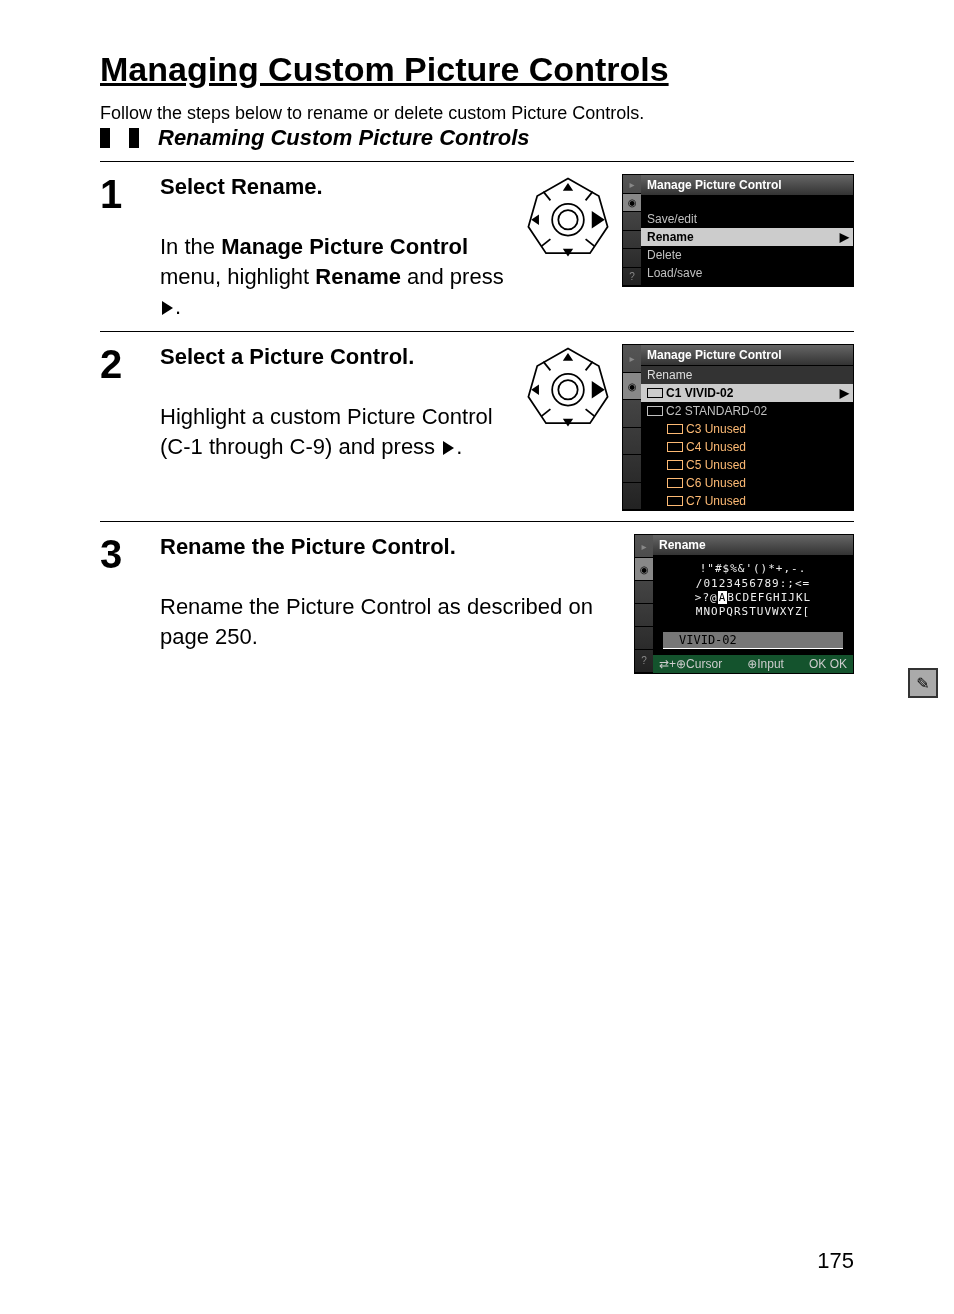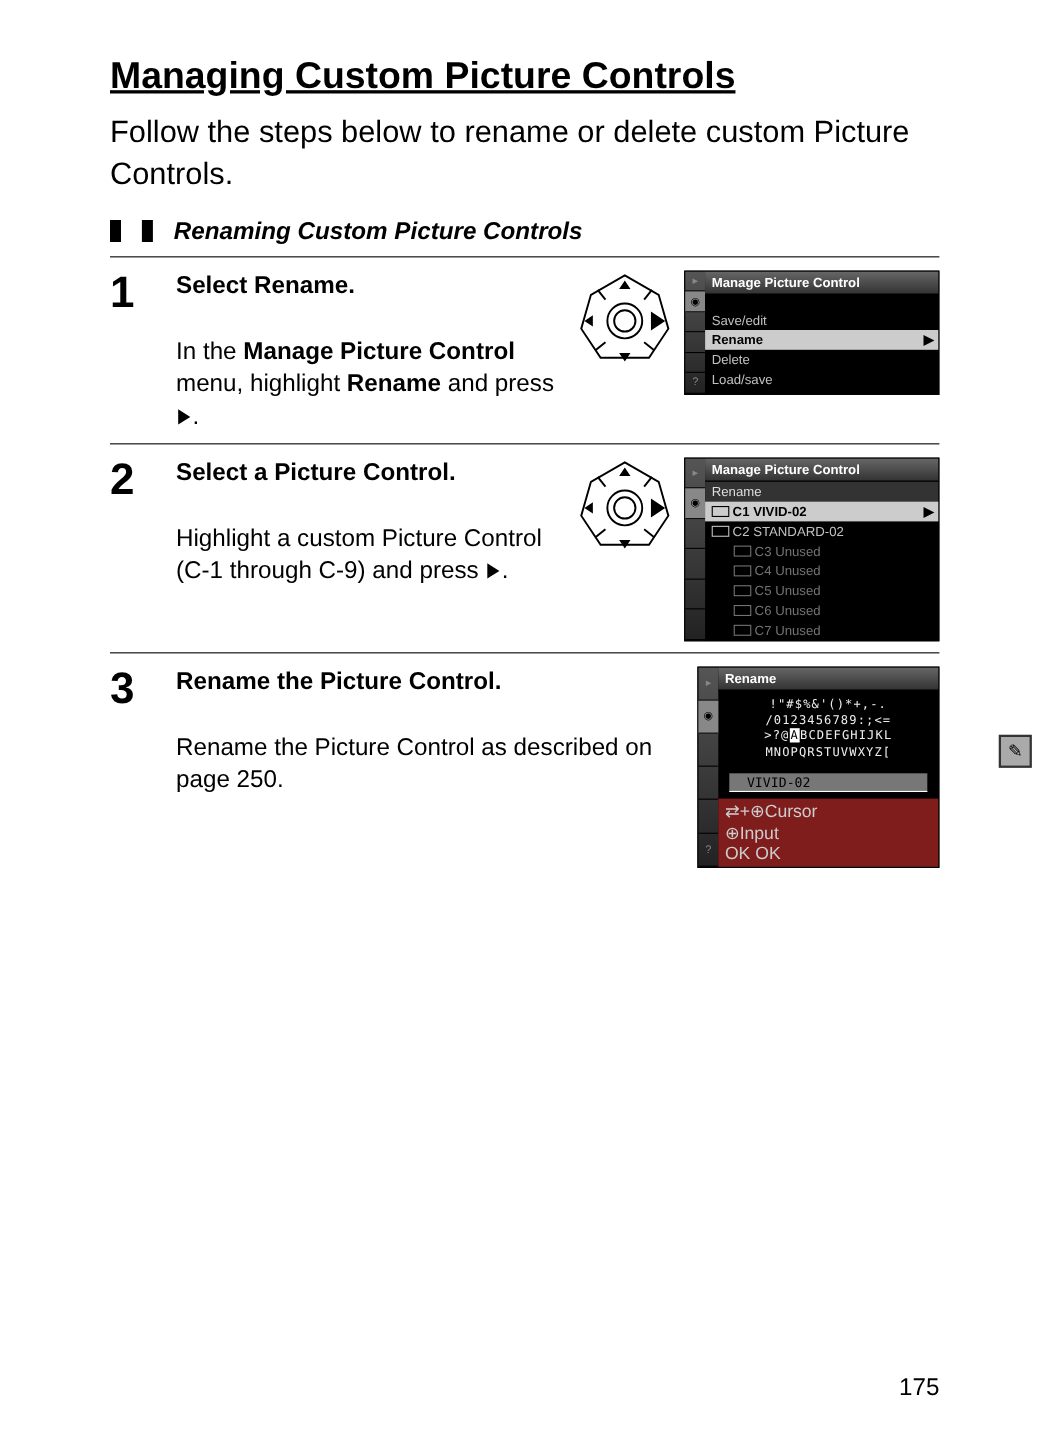--- a/index.html
+++ b/index.html
@@ -1,19 +1,19 @@
 <!DOCTYPE html>
 <html><head>
 <meta charset="utf-8">
 <style>
   * { box-sizing: border-box; margin: 0; padding: 0; }
   body { font-family: "Helvetica Neue", Arial, sans-serif; background: #fff; color: #000; width: 954px; }
   .page { padding: 50px 100px 40px 100px; position: relative; min-height: 1314px; }
   .page-title { font-size: 34px; font-weight: 700; text-decoration: underline; margin-bottom: 12px; }
-  .intro { font-size: 28px; line-height: 1.35; margin-bottom: 20px; }
+  .intro { font-size: 18px; line-height: 1.35; }
   .subsection { display: flex; align-items: center; gap: 19px; margin-bottom: 10px; }
   .sq { display: inline-block; width: 10px; height: 20px; background: #000; }
   .subsection-title { font-size: 22px; font-weight: 700; font-style: italic; }
 
   .step { display: flex; gap: 20px; margin-bottom: 10px; border-top: 1px solid #000; padding-top: 12px; }
   .step:first-of-type { border-top: 1px solid #000; }
   .step-num { font-size: 40px; font-weight: 700; line-height: 1; width: 40px; flex: 0 0 40px; }
   .step-body { flex: 1; }
   .step-head { font-size: 22px; font-weight: 700; margin-bottom: 16px; }
   .step-desc { font-size: 22px; line-height: 1.35; padding-left: 0; margin-top: 32px; }
@@ -31,25 +31,25 @@
   .lcd-inner { display: flex; }
   .lcd-tabs { width: 18px; background: linear-gradient(#555,#222); display: flex; flex-direction: column; }
   .lcd-tab { flex: 1; border-bottom: 1px solid #000; display:flex; align-items:center; justify-content:center; font-size:10px; color:#888;}
   .lcd-tab.active { background:#888; color:#000; }
   .lcd-main { flex: 1; }
   .lcd-title { background: linear-gradient(#666,#333); color: #fff; font-weight: 700; font-size: 12px; padding: 3px 6px; border-bottom: 1px solid #000; }
   .lcd-subtitle { background: #333; color: #ddd; font-size: 12px; padding: 2px 6px; }
   .lcd-row { padding: 2px 6px; font-size: 12px; position: relative; }
   .lcd-row.hl { background: #ccc; color: #000; font-weight:700; }
   .lcd-row .arrow-r { position: absolute; right: 4px; top: 2px; font-size: 12px; color: #000; }
-  .lcd-row.dim { color: #737373; padding-left: 26px; }
+  .lcd-row.dim { color: #fdba74; padding-left: 26px; }
   .lcd-body-black { background:#000; padding: 4px 0;}
   .lcd-chars { color:#eee; font-family: monospace; font-size:11px; line-height:1.3; text-align:center; padding:6px 10px; letter-spacing:1px;}
   .lcd-input { margin:6px 10px; background:#777; color:#000; font-family:monospace; font-size:12px; padding:1px 16px; border-bottom:1px solid #fff;}
-  .lcd-footer { display:flex; justify-content:space-between; padding:2px 6px; font-size:16px; color:#ccc; background:#7f1d1d;flex-direction:column;}
+  .lcd-footer { display:flex; justify-content:space-between; padding:2px 6px; font-size:12px; color:#ccc; background:#14532d;}
   .cursorchar { background:#fff; color:#000; padding:0 1px;}
 
   .margin-icon { position: absolute; right: 16px; top: 668px; width: 30px; height: 30px; border: 2px solid #333; background:#aaa; display:flex; align-items:center; justify-content:center; font-size:16px;}
   .pagenum { position: absolute; right: 100px; bottom: 40px; font-size: 22px; }
 
   .tri { display:inline-block; width:0; height:0; border-top:7px solid transparent; border-bottom:7px solid transparent; border-left:11px solid #000; vertical-align:-1px; margin:0 2px;}
   .slot-icon { display:inline-block; width:16px; height:10px; border:1px solid currentColor; margin-right:3px; position:relative; vertical-align:-1px;}
 </style>
 </head>
 <body>

